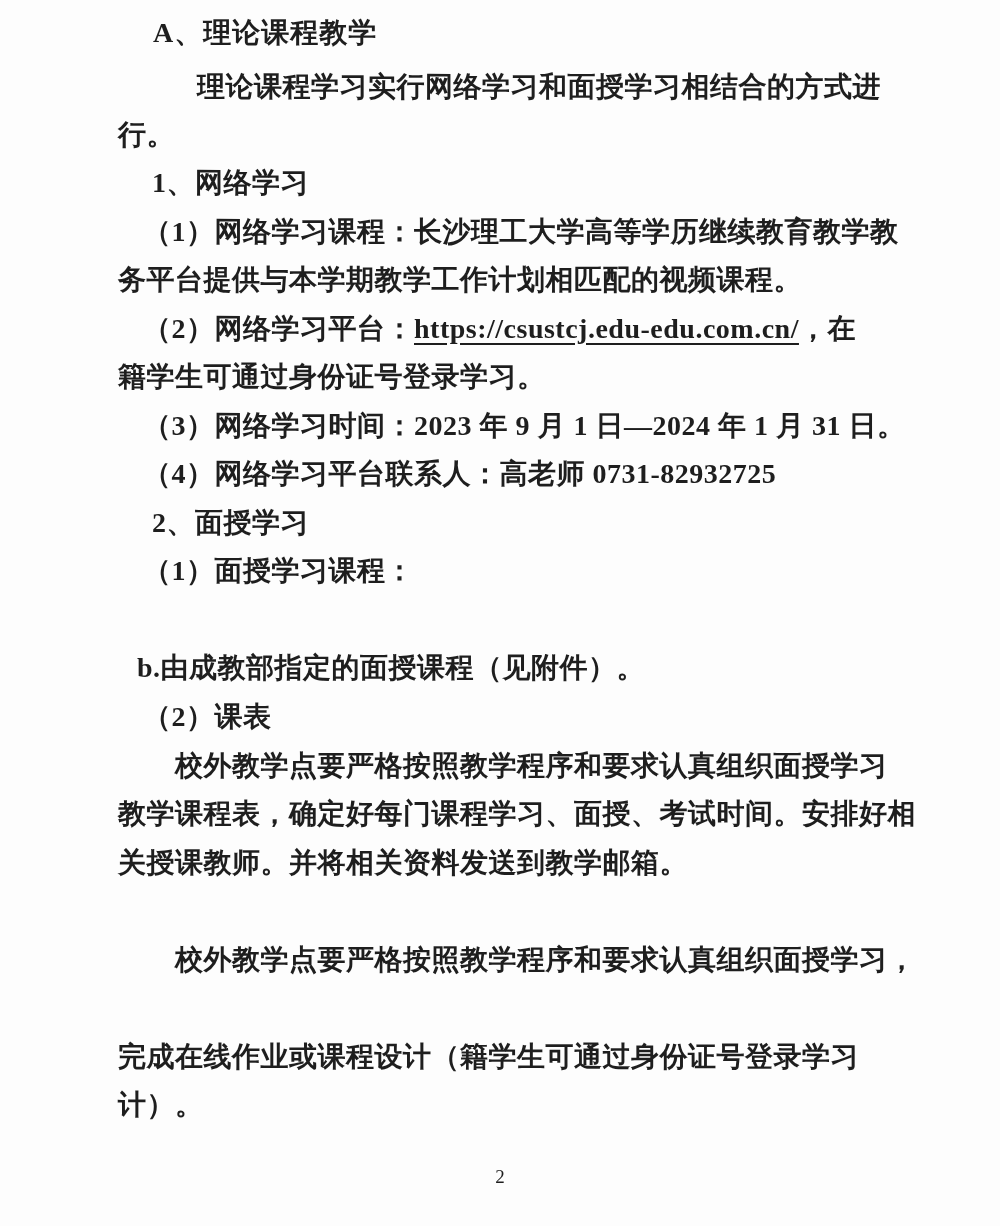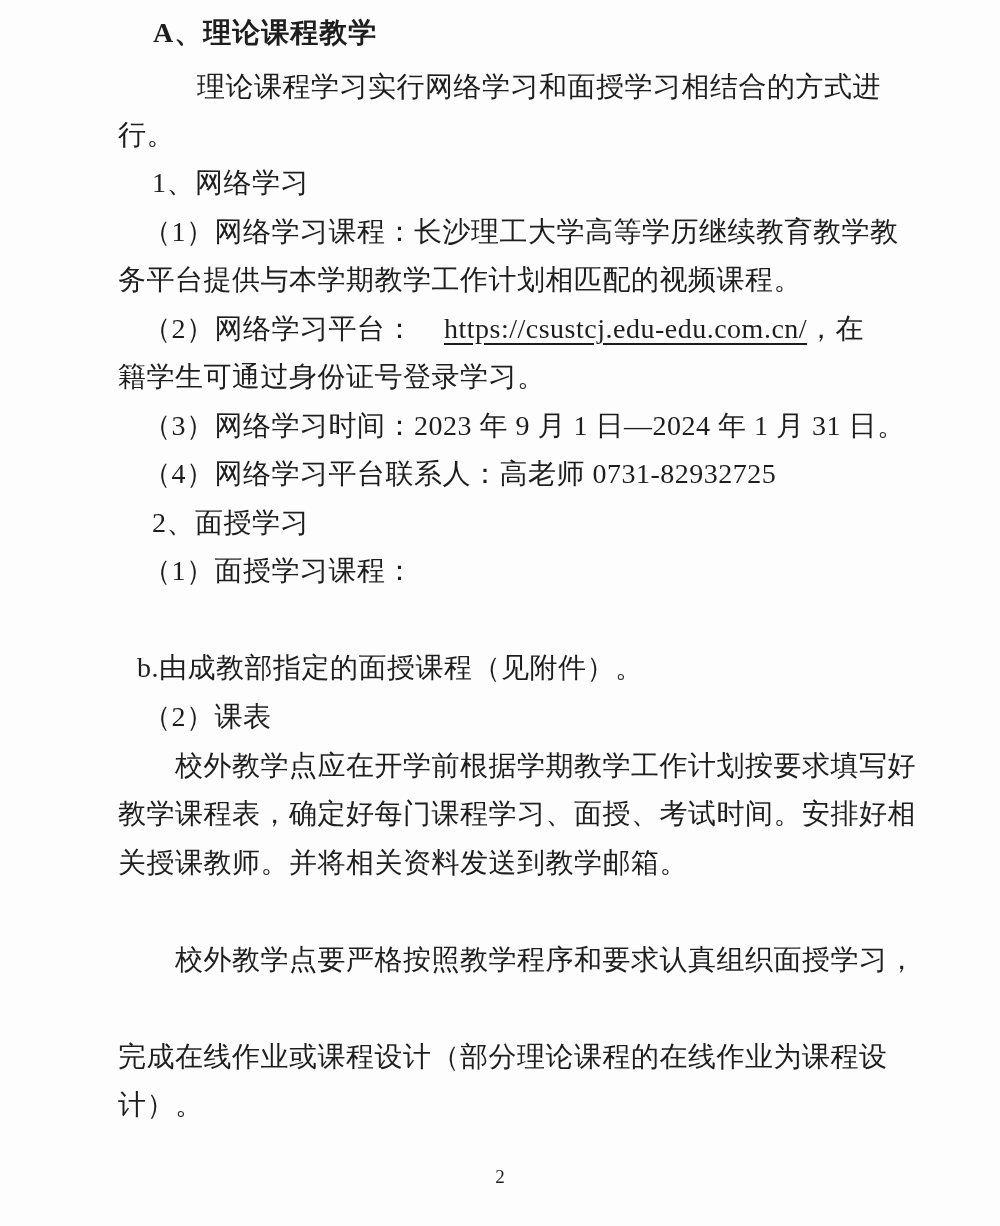--- a/index.html
+++ b/index.html
@@ -15,30 +15,30 @@
     color: #1e1e1e;
     font-family: "Liberation Serif", "DejaVu Serif", serif;
     overflow: hidden;
   }
   .line {
     position: absolute;
     font-size: 28px;
     line-height: 1.2;
     white-space: nowrap;
     letter-spacing: 0.5px;
+    font-weight: bold;
   }
   .heading {
     font-weight: bold;
     letter-spacing: 1px;
   }
   .url {
     text-decoration: underline;
     text-underline-offset: 5px;
     color: inherit;
-    margin-left: 30px;
   }
   .page-number {
     position: absolute;
     top: 1166px;
     left: 0;
     width: 100%;
     text-align: center;
     font-size: 19px;
     letter-spacing: 0;
   }
@@ -62,23 +62,23 @@
   <div class="line" style="top:360px;  left:118px">籍学生可通过身份证号登录学习。</div>
 
   <div class="line" style="top:409px;  left:143px">（3）网络学习时间：2023 年 9 月 1 日—2024 年 1 月 31 日。</div>
   <div class="line" style="top:457px;  left:143px">（4）网络学习平台联系人：高老师  0731-82932725</div>
 
   <div class="line" style="top:506px;  left:152px">2、面授学习</div>
   <div class="line" style="top:554px;  left:143px">（1）面授学习课程：</div>
   <div class="line" style="top:651px;  left:137px">b.由成教部指定的面授课程（见附件）。</div>
 
   <div class="line" style="top:700px;  left:143px">（2）课表</div>
-  <div class="line" style="top:749px;  left:175px">校外教学点应在开学前根据学期教学工作计划按要求填写好</div>
+  <div class="line" style="top:749px;  left:175px">校外教学点要严格按照教学程序和要求认真组织面授学习</div>
   <div class="line" style="top:797px;  left:118px">教学课程表，确定好每门课程学习、面授、考试时间。安排好相</div>
   <div class="line" style="top:846px;  left:118px">关授课教师。并将相关资料发送到教学邮箱。</div>
 
   <div class="line" style="top:943px;  left:175px">校外教学点要严格按照教学程序和要求认真组织面授学习，</div>
-  <div class="line" style="top:1040px; left:118px">完成在线作业或课程设计（部分理论课程的在线作业为课程设</div>
+  <div class="line" style="top:1040px; left:118px">完成在线作业或课程设计（籍学生可通过身份证号登录学习</div>
   <div class="line" style="top:1088px; left:118px">计）。</div>
 
   <div class="page-number">2</div>
 
 </div>
 
 </body></html>

